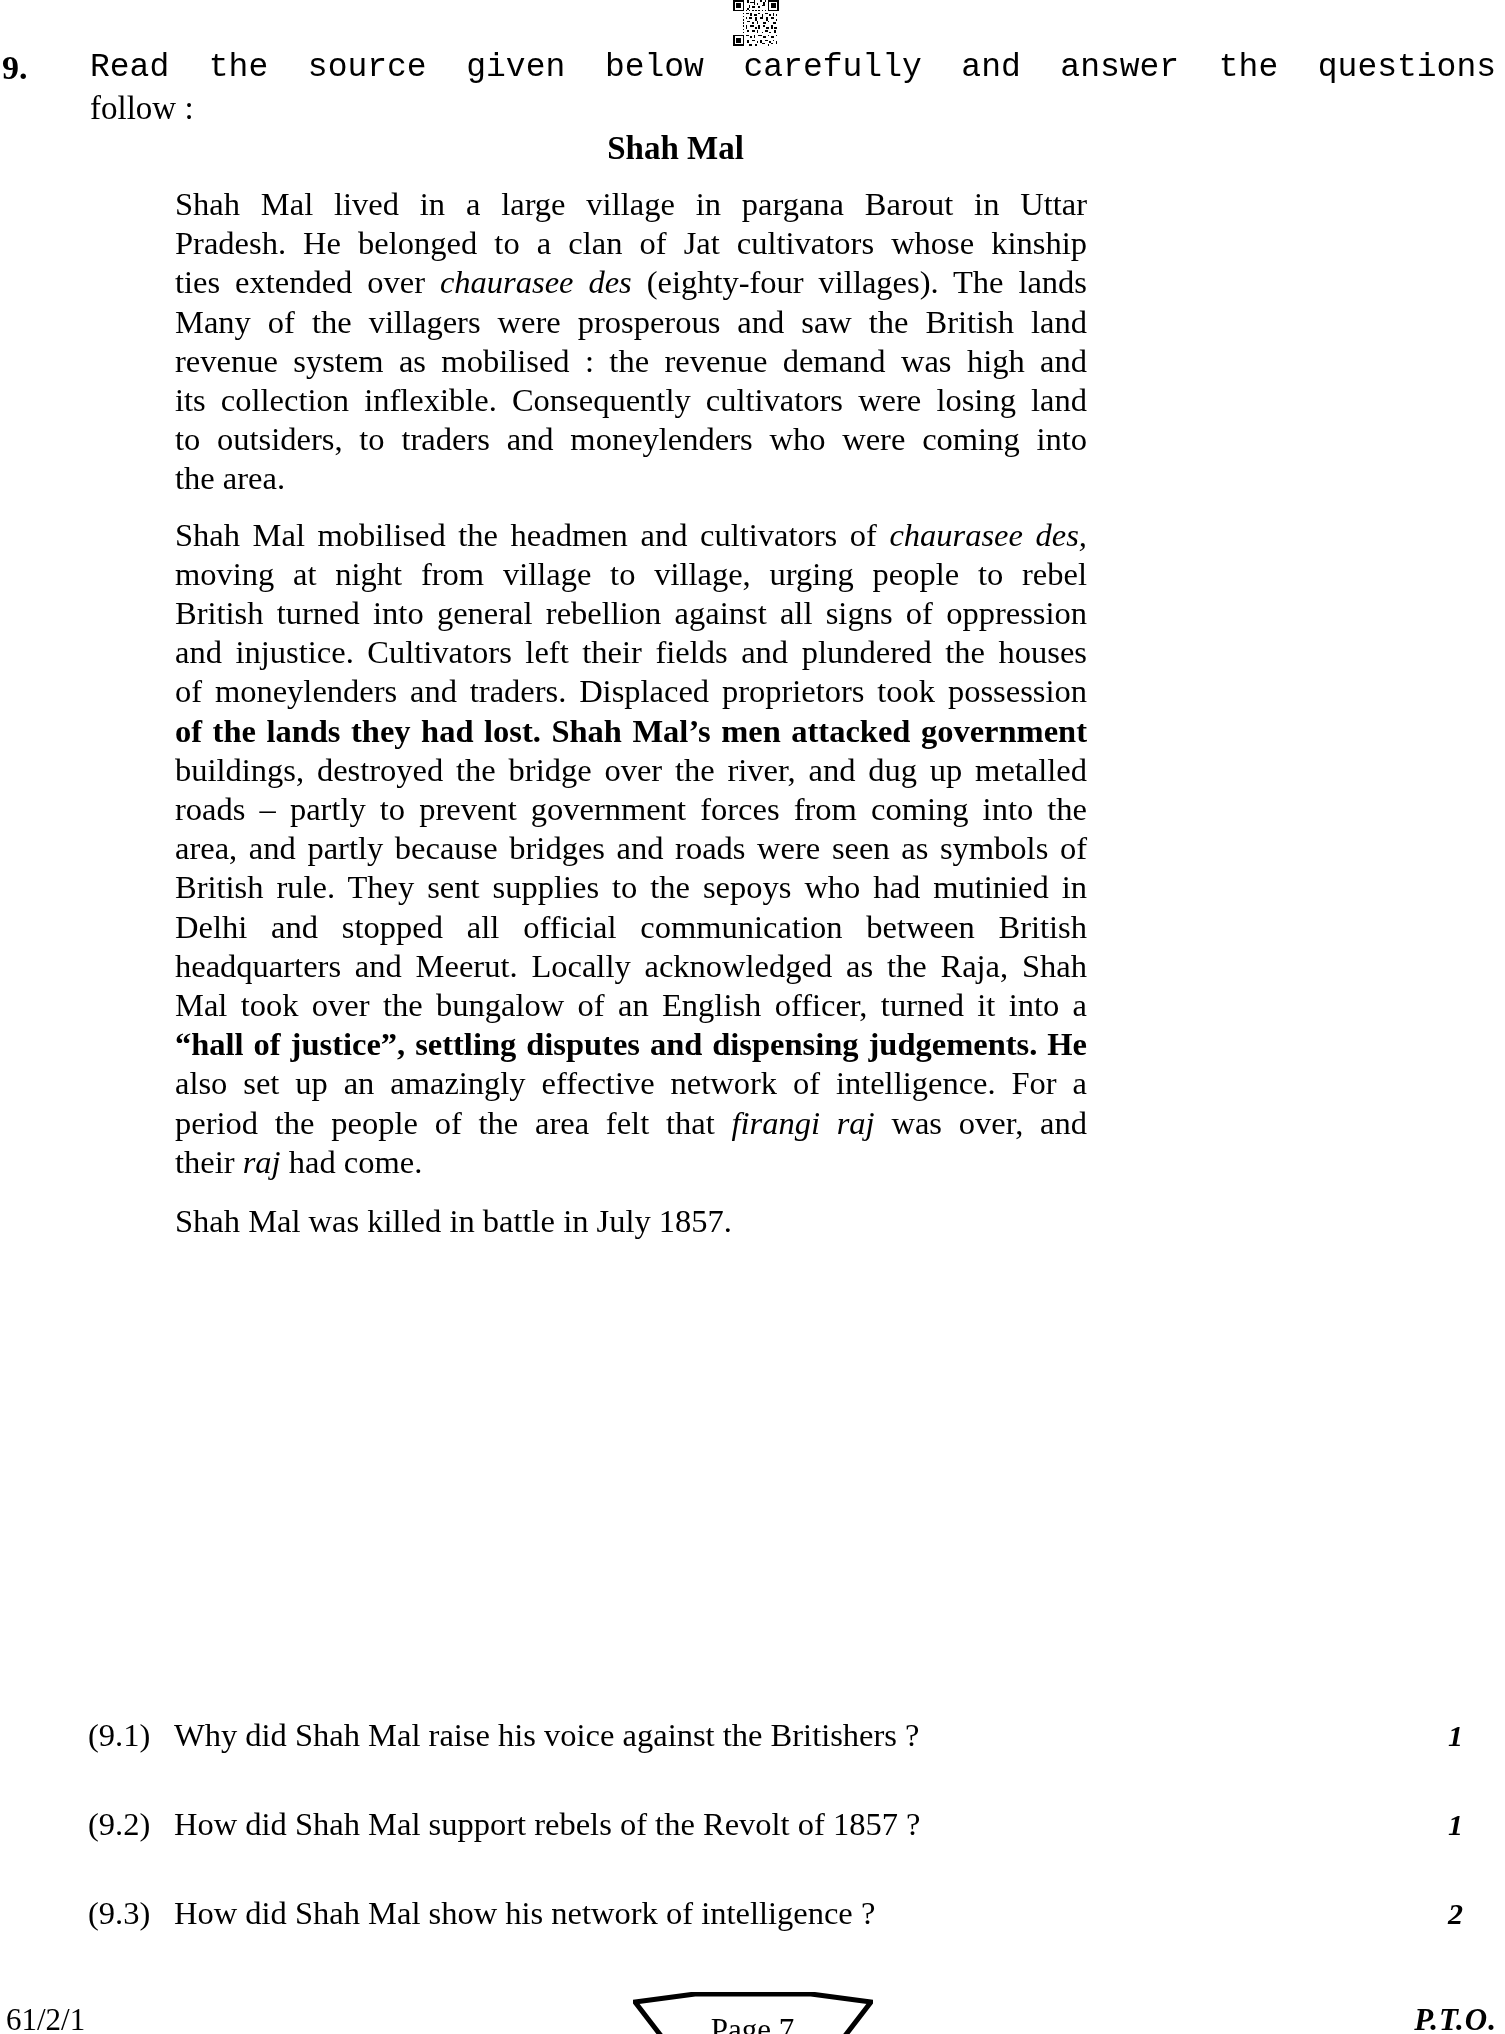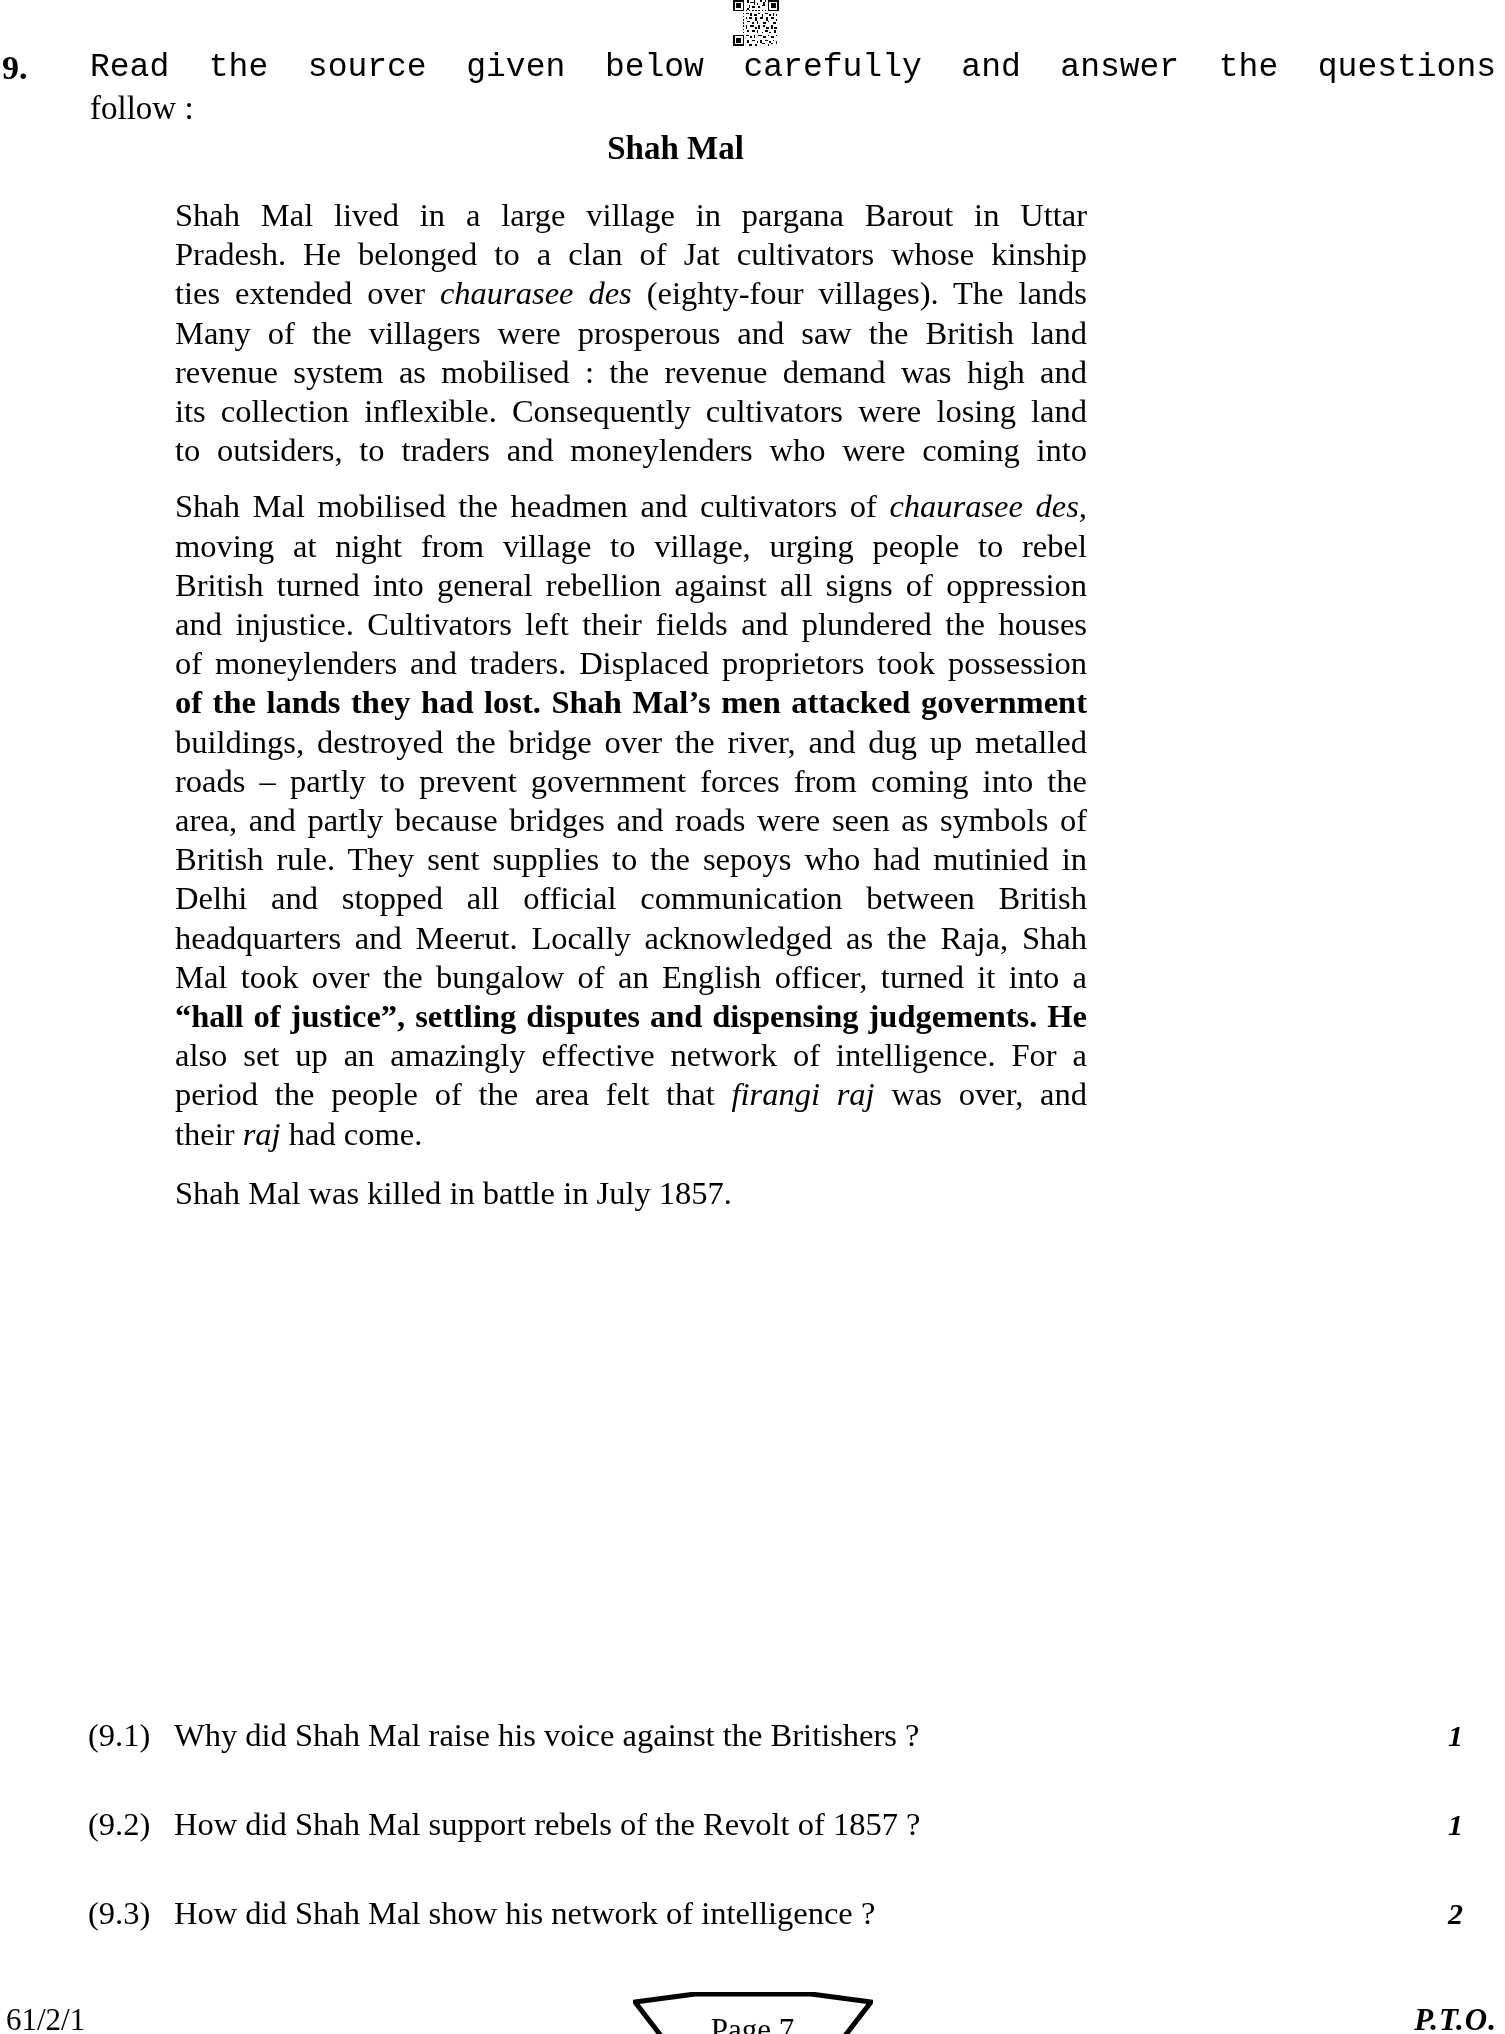--- a/index.html
+++ b/index.html
@@ -95,21 +95,21 @@
   
   .source-body {
     position: absolute;
     left: 175px;
     top: 184px;
     width: 912px;
     font-size: 32.5px;
     line-height: 39.2px;
   }
   .src-para {
-    margin: 12px 0 17px 0;
+    margin: 1px 0 17px 0;
     text-align: justify;
   }
   .src-para .jline {
     display: block;
     text-align: justify;
     text-align-last: justify;
   }
   .src-para .lline {
     display: block;
     text-align: left;
@@ -342,20 +342,21 @@
   <div class="source-body">
 
     <p class="src-para">
       <span class="jline">Shah  Mal  lived  in  a  large  village  in  pargana  Barout  in  Uttar</span>
       <span class="jline">Pradesh.  He  belonged  to  a  clan  of  Jat  cultivators  whose  kinship</span>
       <span class="jline"><span>ties extended over </span><i>chaurasee des</i><span> (eighty-four villages).  The  lands</span></span>
       <span class="jline">Many  of  the  villagers  were  prosperous  and  saw  the  British  land</span>
       <span class="jline">revenue  system  as  mobilised :  the  revenue  demand  was  high  and</span>
       <span class="jline">its  collection  inflexible.  Consequently  cultivators  were  losing  land</span>
       <span class="jline">to  outsiders,  to  traders  and  moneylenders  who  were  coming  into</span>
+      <span class="lline">the area.</span>
     </p>
 
     <p class="src-para">
       <span class="jline"><span>Shah Mal mobilised the headmen and cultivators of </span><i>chaurasee des,</i></span>
       <span class="jline">moving  at  night  from  village  to  village,  urging  people  to  rebel</span>
       <span class="jline">British turned into general rebellion against all signs of oppression</span>
       <span class="jline">and injustice. Cultivators left their fields and plundered the houses</span>
       <span class="jline">of moneylenders and traders. Displaced proprietors took possession</span>
       <span class="jline"><b>of the lands they had lost. Shah Mal’s men attacked government</b></span>
       <span class="jline">buildings, destroyed the bridge over the river, and dug up metalled</span>

